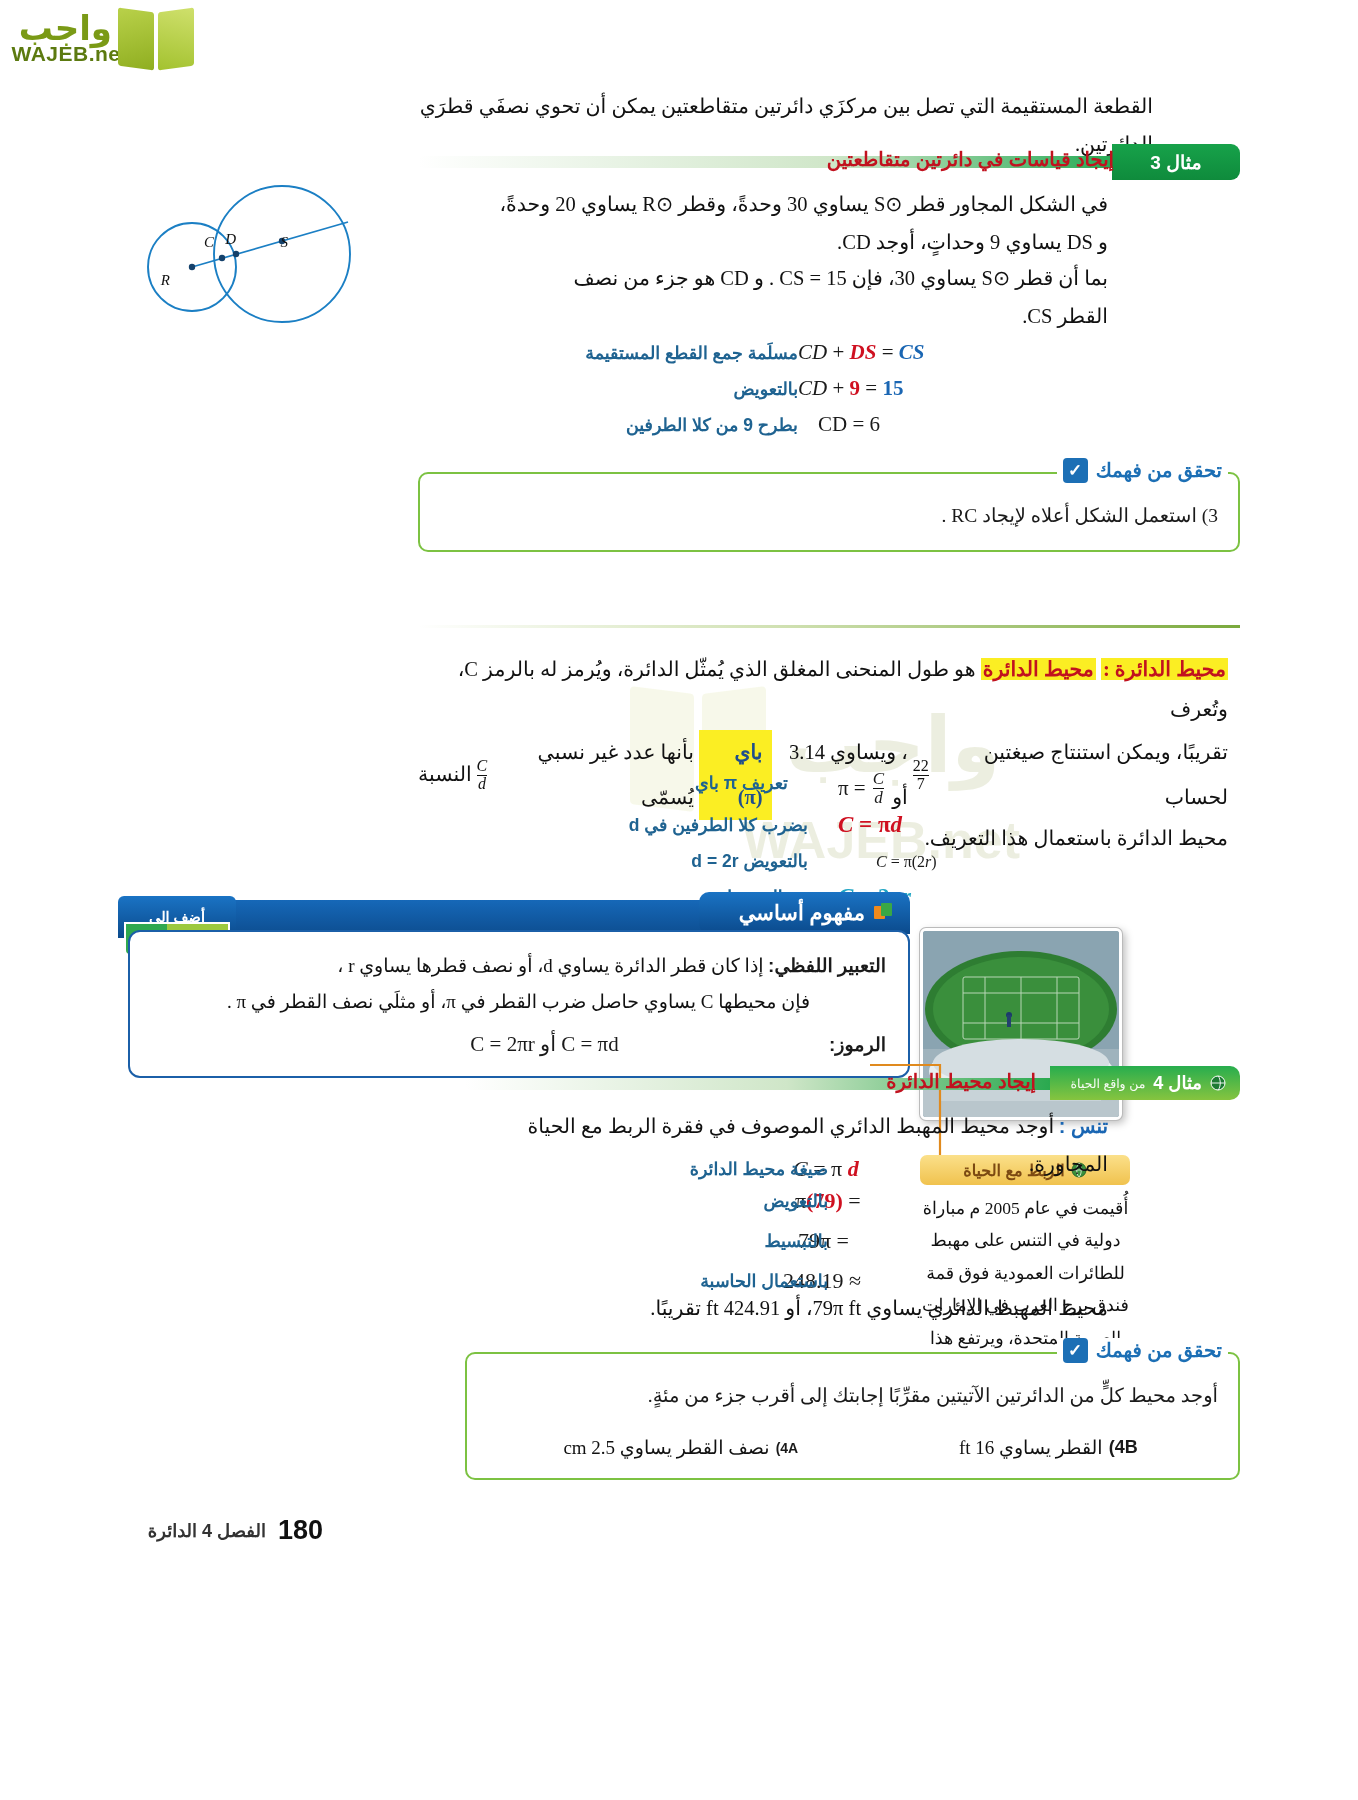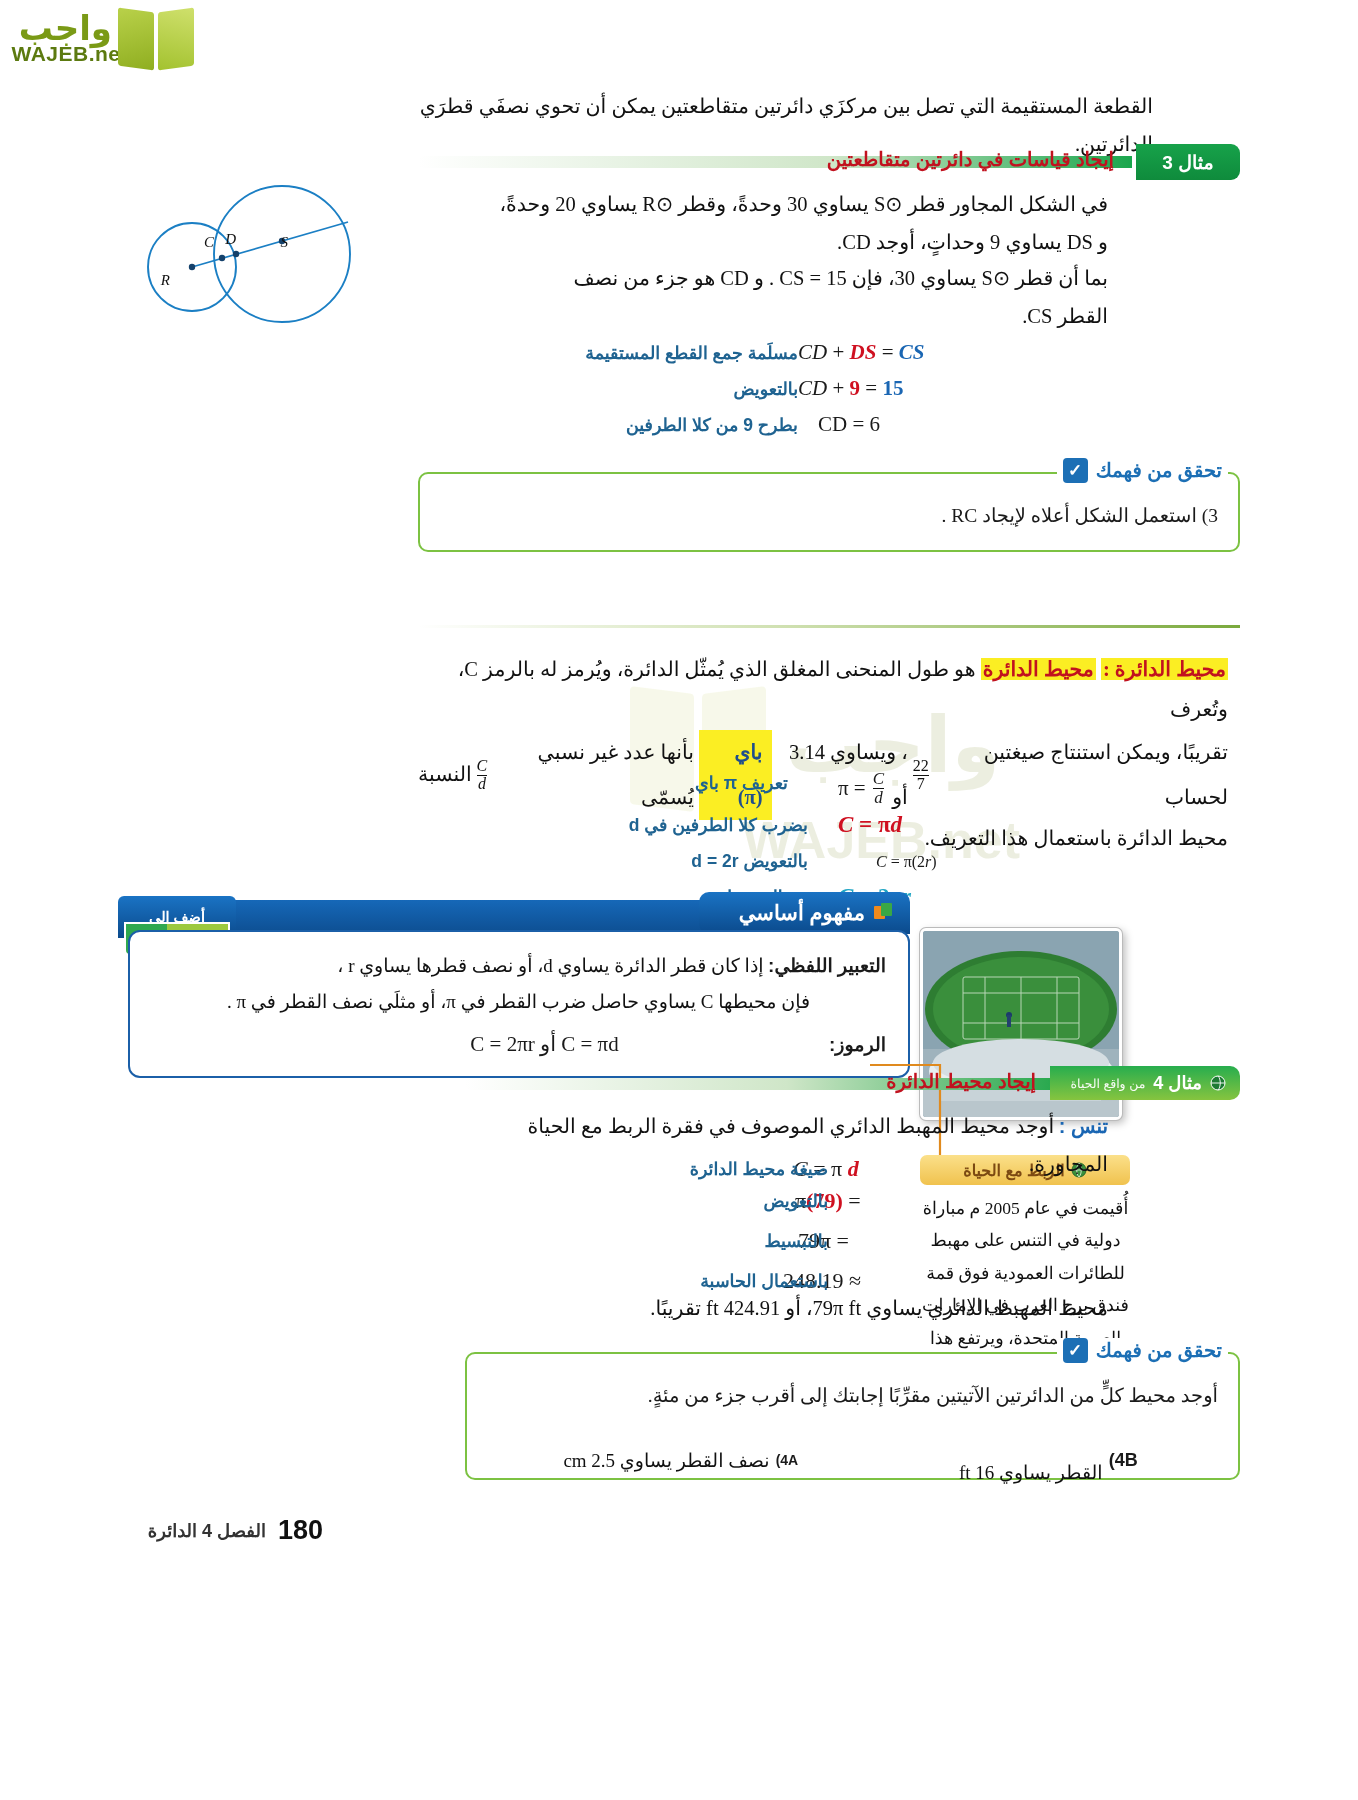--- a/index.html
+++ b/index.html
@@ -37,21 +37,21 @@
 
   
   .body-ar { font-size:20.5px; line-height:1.85; color:#111; font-family:"Liberation Serif", serif; }
 
   
   #intro { position:absolute; right:205px; top:88px; width:735px; text-align:right; }
 
   
   .ex-band { position:absolute; height:36px; }
   .ex-band .tab {
-     position:absolute; right:0; top:0; height:36px; width:104px;
+     position:absolute; right:0; top:0; height:36px; width:128px;
      background:linear-gradient(180deg,#17a24a,#0f8b3c);
      border-radius:0 9px 9px 0; color:#fff; font-weight:bold; font-size:19px;
      display:flex; align-items:center; justify-content:center; gap:7px;
      letter-spacing:.3px;
   }
   .ex-band .rule {
      position:absolute; right:108px; top:12px; left:0; height:12px;
      background:linear-gradient(270deg,#1aa64d 0%, #cfe6c8 42%, #ffffff 100%);
      border-radius:8px 0 0 8px;
   }
@@ -401,21 +401,21 @@
 
 <div class="cyu" style="right:118px; top:1352px; width:775px; height:128px;">
   <div class="hdr">
     <span class="hdrtxt">تحقق من فهمك</span>
     <span class="chk">✓</span>
   </div>
   <div class="q" style="top:30px; width:735px;">أوجد محيط كلٍّ من الدائرتين الآتيتين مقرِّبًا إجابتك إلى أقرب جزء من مئةٍ.</div>
   <div style="position:absolute; right:20px; top:76px; width:735px; display:flex; justify-content:space-around; align-items:center;">
     <div style="display:flex; gap:6px; align-items:center;">
       <span style="font-weight:bold; font-size:18px;">4B)</span>
-      <span class="body-ar" style="font-size:19px;margin-top:25px;">القطر يساوي 16 ft</span>
+      <span class="body-ar" style="font-size:19px;">القطر يساوي 16 ft</span>
     </div>
     <div style="display:flex; gap:6px; align-items:center;">
       <span style="font-weight:bold; font-size:14px;">4A)</span>
       <span class="body-ar" style="font-size:19px;">نصف القطر يساوي 2.5 cm</span>
     </div>
   </div>
 </div>
 
 <div id="footer">
   <span id="pgnum">180</span>

